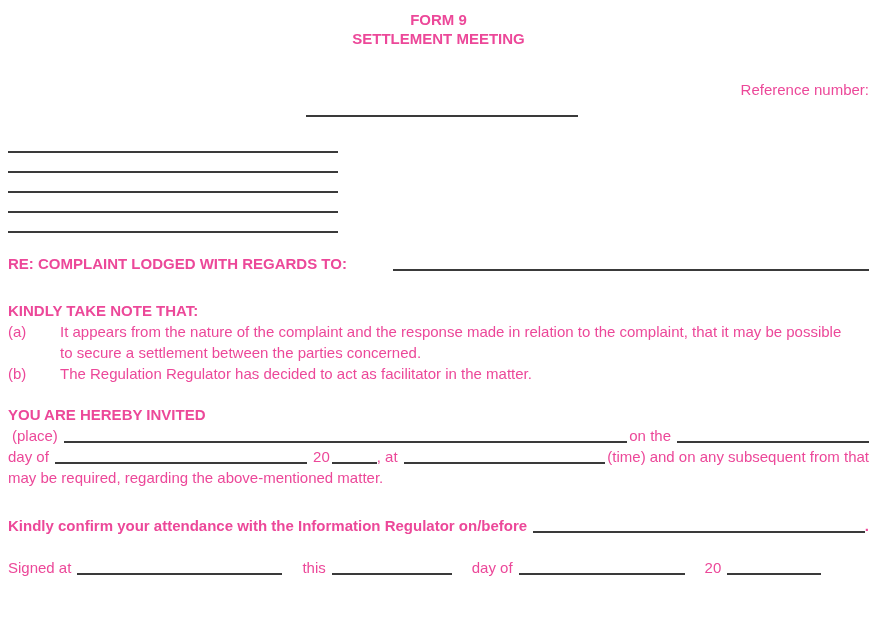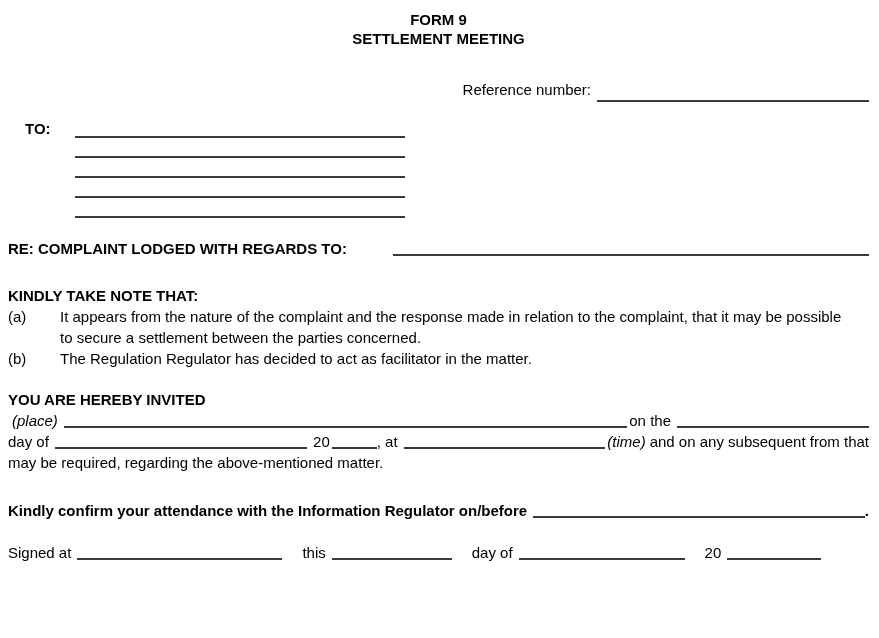--- a/index.html
+++ b/index.html
@@ -1,41 +1,41 @@
 <!DOCTYPE html>
 <html><head>
 <meta charset="utf-8">
 <style>
   * { margin:0; padding:0; box-sizing:border-box; }
   html,body { background:#ffffff; }
   .page {
     width:879px; height:638px; background:#fff;
     padding:8px 10px 0 8px;
     font-family:"Liberation Sans","DejaVu Sans",sans-serif;
-    font-size:15px; line-height:21px; color:#000000;
+    font-size:15px; line-height:21px; color:#ec4899;
     overflow:hidden; position:relative;
   }
   .bold { font-weight:700; }
-  .italic { font-style:italic; }
+  .italic { }
   .nowrap { white-space:nowrap; flex:0 0 auto; }
   .row { display:flex; align-items:baseline; }
   .blank {
     display:inline-block; height:15px;
     border-bottom:2px solid #3a3a3a;
     position:relative; top:2px; flex:0 0 auto;
   }
   .flexfill { flex:1 1 auto; min-width:30px; }
   .flex125 { flex:1.25 1 auto; min-width:40px; }
   .ml2{margin-left:2px;} .ml4{margin-left:4px;} .ml6{margin-left:6px;} .ml8{margin-left:20px;}
   .w45{width:45px;} .w94{width:94px;} .w120{width:120px;} .w166{width:166px;}
   .w192{width:192px;} .w205{width:205px;}
 
   .title { text-align:center; line-height:19px; padding-top:2px; }
 
-  .ref-row { display:flex; align-items:flex-end; margin-top:31px; }
+  .ref-row { display:flex; align-items:center; margin-top:31px;flex-direction:column; }
   .ref-label { margin-left:auto; white-space:nowrap; }
   .ref-blank { width:272px; margin-left:6px; }
 
   .to-section { display:flex; margin-top:18px; }
   .to-label { width:67px; padding-left:17px; flex:0 0 auto; }
   .to-lines { width:330px; }
   .to-line { height:20px; border-bottom:2px solid #3a3a3a; }
 
   .re-row { margin-top:20px;gap:40px; }
   .kindly { margin-top:26px; }
@@ -59,21 +59,20 @@
     <div class="bold">FORM 9</div>
     <div class="bold">SETTLEMENT MEETING</div>
   </div>
 
   <div class="ref-row">
     <span class="ref-label">Reference number:</span>
     <span class="blank ref-blank"></span>
   </div>
 
   <div class="to-section">
-    <div class="to-label bold">TO:</div>
     <div class="to-lines">
       <div class="to-line"></div>
       <div class="to-line"></div>
       <div class="to-line"></div>
       <div class="to-line"></div>
       <div class="to-line"></div>
     </div>
   </div>
 
   <div class="row re-row">

